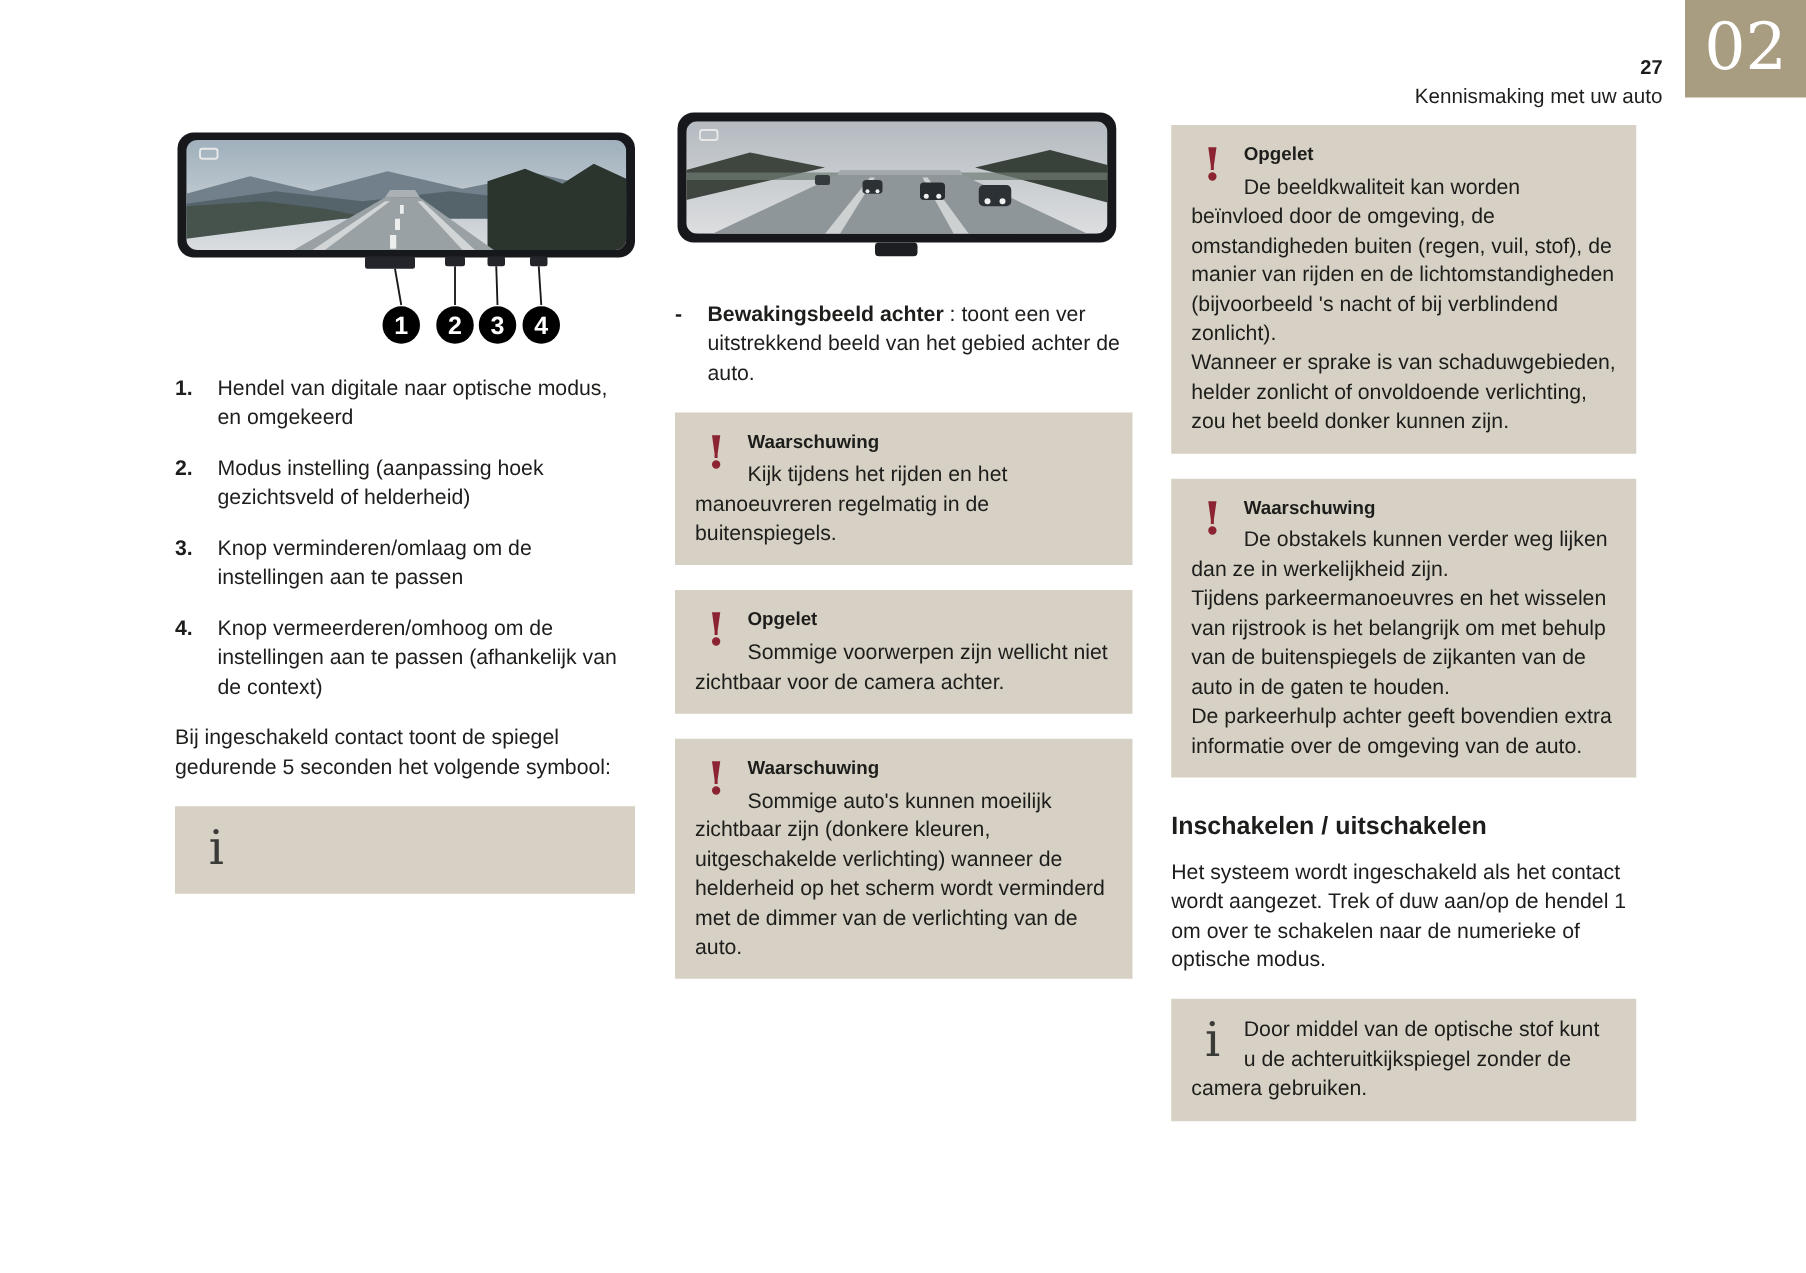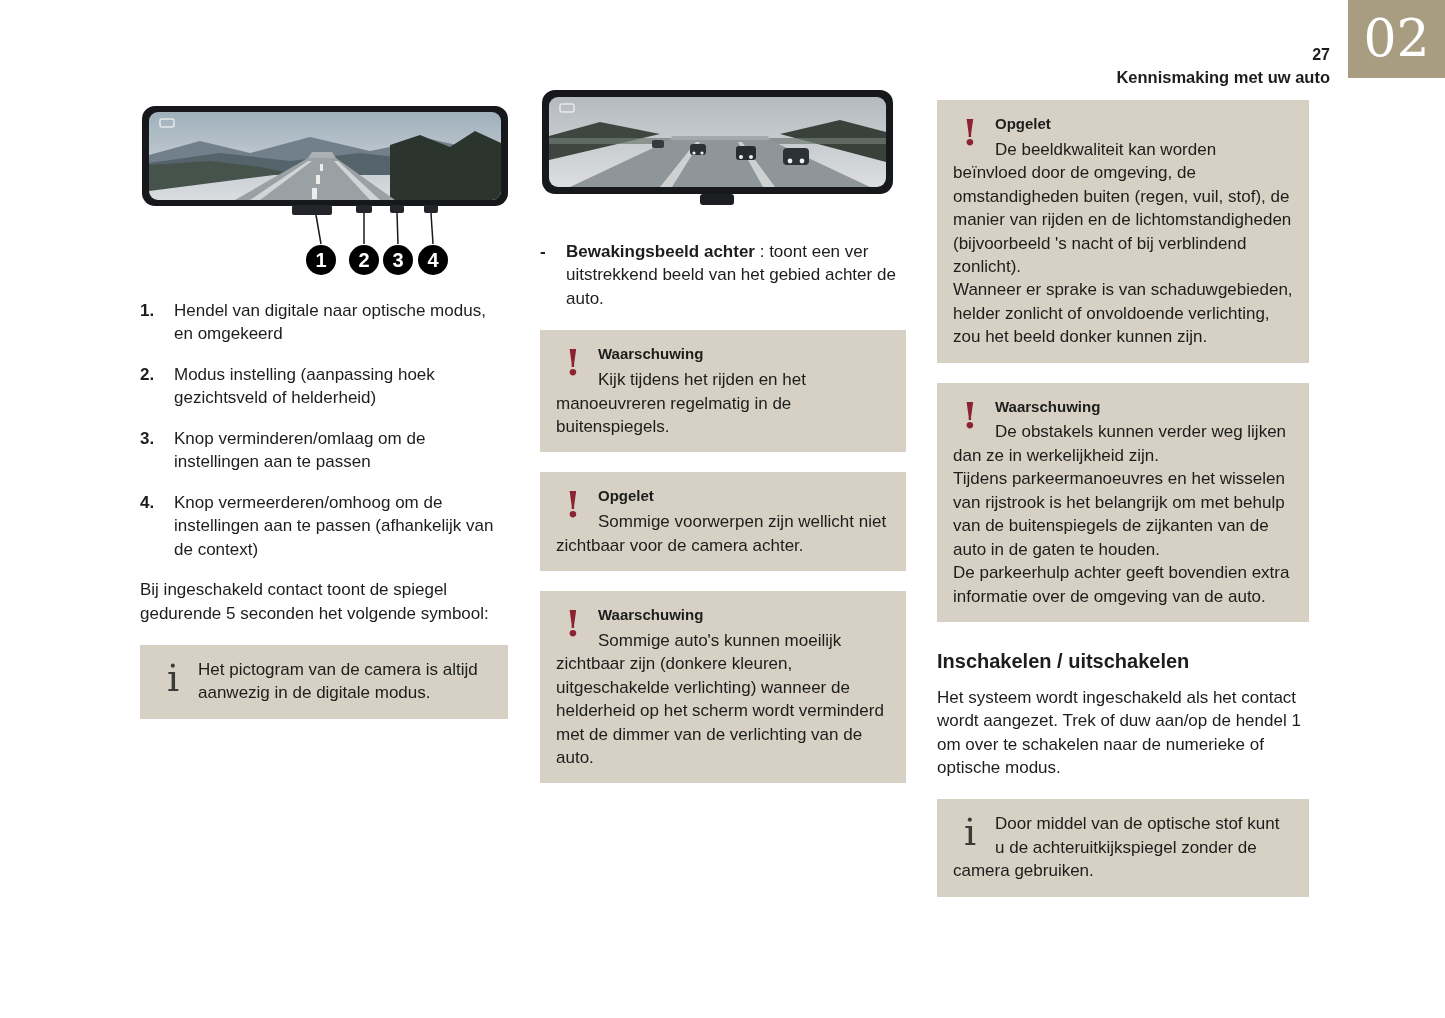--- a/index.html
+++ b/index.html
@@ -17,21 +17,21 @@
     background:#a89d80;color:#ffffff;
     display:flex;align-items:center;justify-content:center;
     font-family:"DejaVu Serif", serif;font-size:52px;font-weight:400;
   }
   .page-number{
     position:absolute;top:44px;right:115px;
     font-weight:bold;font-size:16px;text-align:right;
   }
   .section-title{
     position:absolute;top:66px;right:115px;
-    font-weight:bold;font-size:16.5px;text-align:right;
+    font-weight:normal;font-size:16.5px;text-align:right;
   }
 
   
   .col{position:absolute;}
   .col-left{left:140px;top:103px;width:368px;}
   .col-mid{left:540px;top:88px;width:366px;}
   .col-right{left:937px;top:100px;width:372px;}
 
   
   .num-list{margin-top:20px;}
@@ -146,21 +146,20 @@
       <div class="num-item">
         <span class="num">4.</span>
         <span class="txt">Knop vermeerderen/omhoog om de instellingen aan te passen (afhankelijk van de context)</span>
       </div>
     </div>
 
     <div class="plain-par">Bij ingeschakeld contact toont de spiegel gedurende 5 seconden het volgende symbool:</div>
 
     <div class="note-box mb">
       <span class="box-icon info-glyph">i</span>
-      <div class="box-text">Het pictogram van de camera is altijd aanwezig in de digitale modus.</div>
     </div>
   </div>
 
   <div class="col col-mid">
 
     <svg class="mirror-wrap" width="355" height="122" viewBox="0 0 355 122">
       <defs>
         <linearGradient id="skyM" x1="0" y1="0" x2="0" y2="1">
           <stop offset="0" stop-color="#b4bac0"></stop>
           <stop offset="1" stop-color="#dcdedf"></stop>

